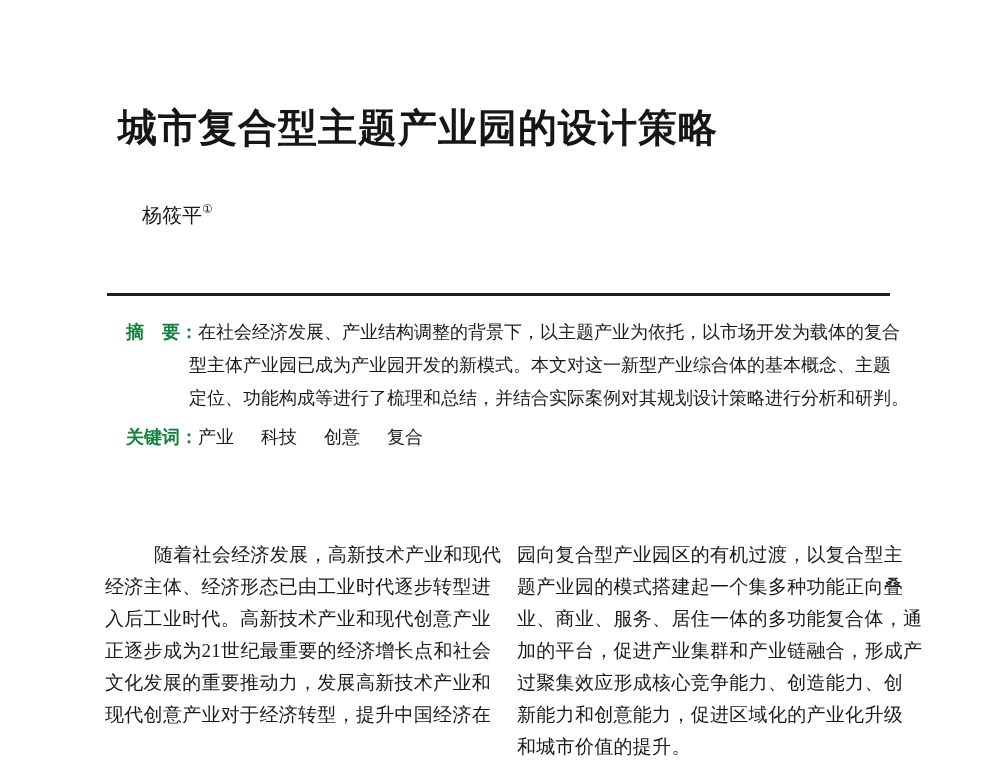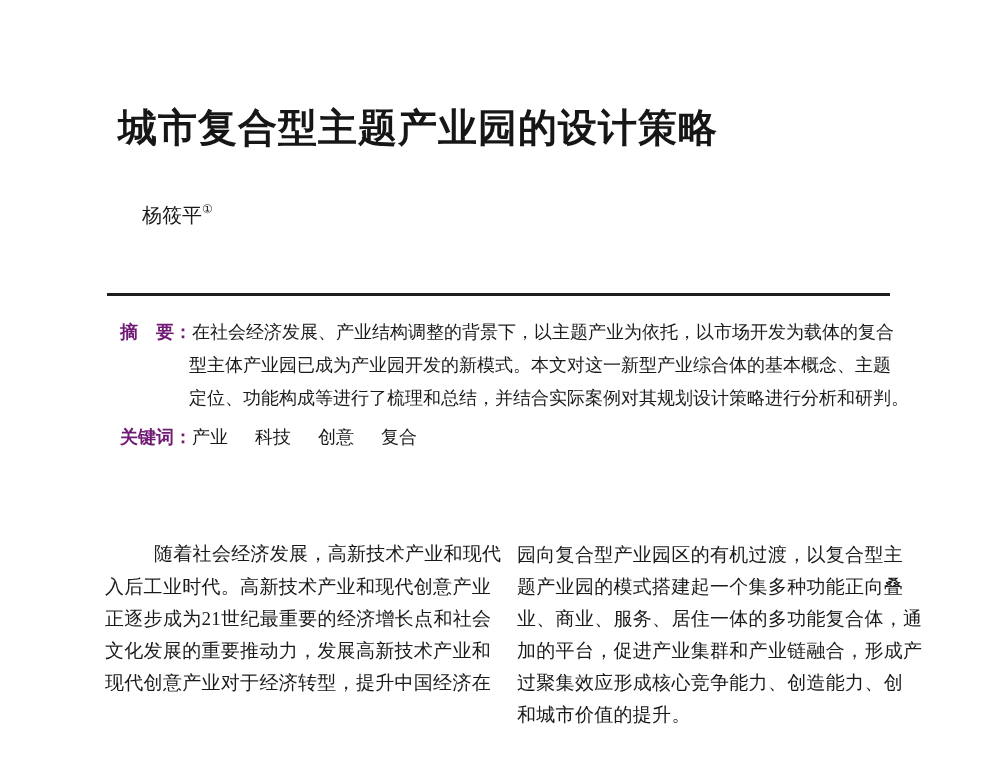--- a/index.html
+++ b/index.html
@@ -58,21 +58,22 @@
   }
   .abs-line {
     white-space: nowrap;
   }
   .abs-line.cont {
     padding-left: 69px;
   }
   .label {
     font-family: "Liberation Sans", "DejaVu Sans", sans-serif;
     font-weight: 700;
-    color: #701a75;
+    color: #15803d;
+    margin-left: 6px;
   }
   .keywords-line {
     position: absolute;
     left: 120px;
     top: 421px;
     font-size: 18px;
     line-height: 33px;
     white-space: nowrap;
   }
   .keyword-item {
@@ -95,21 +96,20 @@
   }
   .body-column.right {
     left: 517px;
     width: 392px;
   }
   .body-line {
     white-space: nowrap;
   }
   .body-line.indent {
     text-indent: 49px;
-    font-family: Liberation Mono, monospace;
   }
 </style>
 </head>
 <body>
 
 <div class="page">
 
   <h1 class="article-title">城市复合型主题产业园的设计策略</h1>
 
   <div class="author-line">
@@ -125,28 +125,30 @@
     <div class="abs-line cont">型主体产业园已成为产业园开发的新模式。本文对这一新型产业综合体的基本概念、主题</div>
     <div class="abs-line cont">定位、功能构成等进行了梳理和总结，并结合实际案例对其规划设计策略进行分析和研判。</div>
   </div>
 
   <div class="keywords-line">
     <span class="label">关键词：</span><span class="keyword-item">产业</span><span class="keyword-item">科技</span><span class="keyword-item">创意</span><span class="keyword-item">复合</span>
   </div>
 
   <div class="body-column left">
     <div class="body-line indent">随着社会经济发展，高新技术产业和现代</div>
+    <div class="body-line">经济主体、经济形态已由工业时代逐步转型进</div>
     <div class="body-line">入后工业时代。高新技术产业和现代创意产业</div>
     <div class="body-line">正逐步成为21世纪最重要的经济增长点和社会</div>
     <div class="body-line">文化发展的重要推动力，发展高新技术产业和</div>
     <div class="body-line">现代创意产业对于经济转型，提升中国经济在</div>
   </div>
 
   <div class="body-column right">
     <div class="body-line">园向复合型产业园区的有机过渡，以复合型主</div>
     <div class="body-line">题产业园的模式搭建起一个集多种功能正向叠</div>
     <div class="body-line">业、商业、服务、居住一体的多功能复合体，通</div>
     <div class="body-line">加的平台，促进产业集群和产业链融合，形成产</div>
     <div class="body-line">过聚集效应形成核心竞争能力、创造能力、创</div>
+    <div class="body-line">新能力和创意能力，促进区域化的产业化升级</div>
     <div class="body-line">和城市价值的提升。</div>
   </div>
 
 </div>
 
 </body></html>

